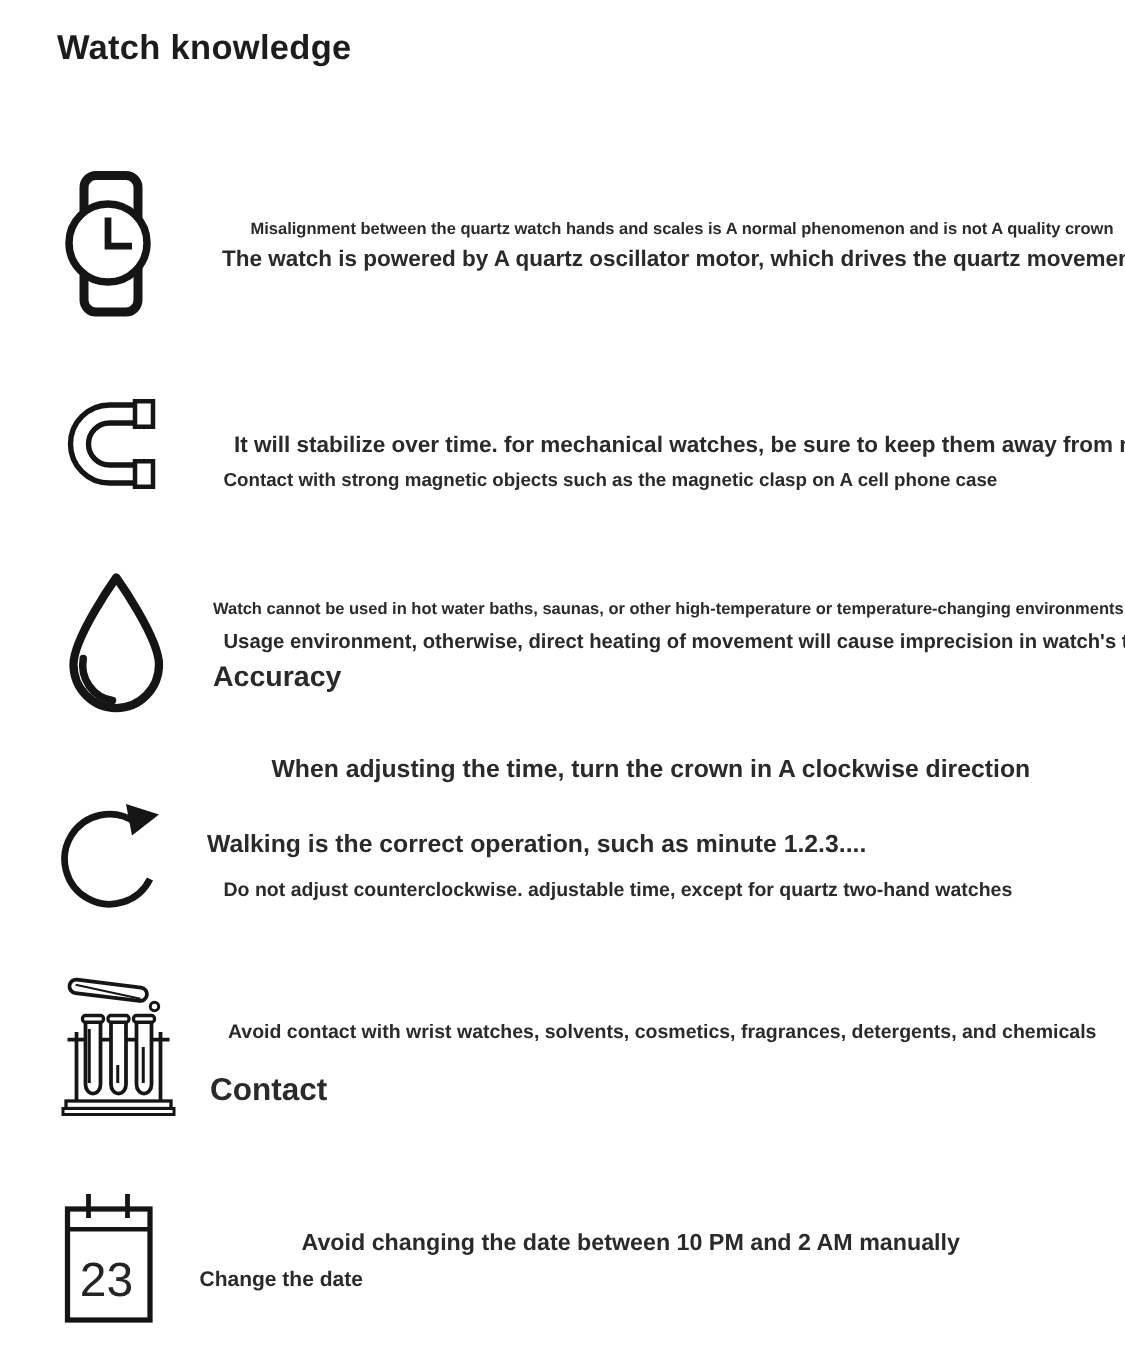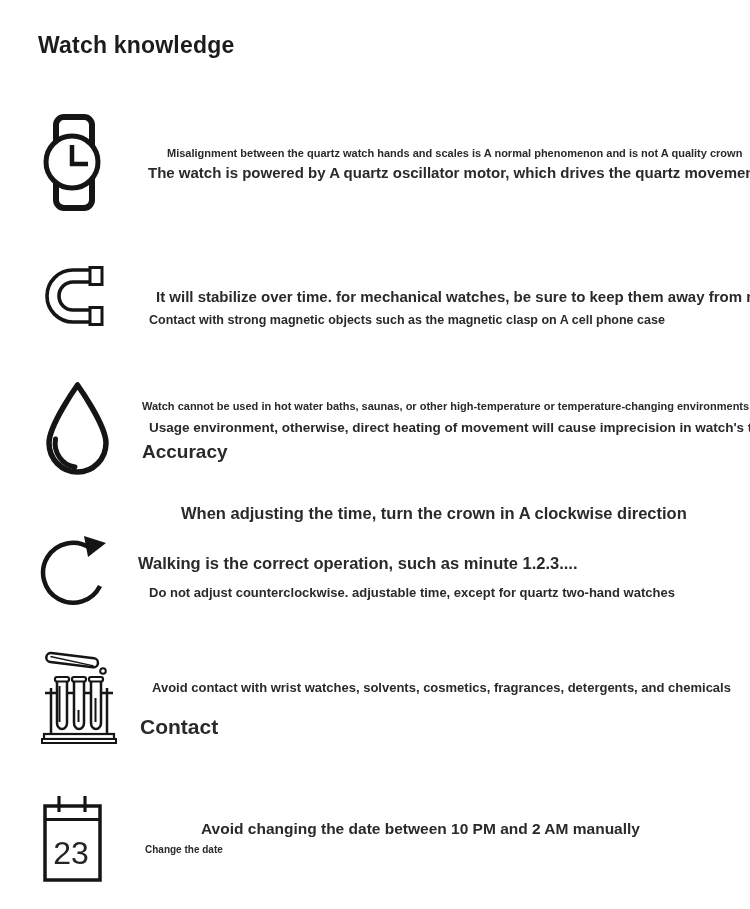--- a/index.html
+++ b/index.html
@@ -7,35 +7,35 @@
     position:relative;width:750px;height:909px;background:#ffffff;
     font-family:"Liberation Sans",sans-serif;color:#242424;overflow:hidden;
   }
   .abs{position:absolute;white-space:nowrap;}
   .ttl{font-size:23px;font-weight:bold;letter-spacing:.2px;color:#1c1c1c;}
   .ln{font-weight:bold;color:#2a2a2a;}
   .fs11{font-size:11px;}
   .fs125{font-size:12.5px;}
   .fs13{font-size:13px;}
   .fs135{font-size:13.5px;}
-  .fs14{font-size:10px;margin-left:12px;}
+  .fs14{font-size:14px;}
   .fs15{font-size:15px;}
   .fs155{font-size:15.5px;}
   .fs165{font-size:16.5px;}
   .fs17{font-size:17px;}
   .fs19{font-size:19px;}
   .fs21{font-size:21px;}
   .icon svg{display:block;}
 </style>
 </head>
 <body>
 
 <div id="canvas">
 
-  <div class="abs ttl" style="left:38px;top:32px;">Watch knowledge</div>
+  <div class="abs ttl" style="left:38px;top:18px;">Watch knowledge</div>
 
   <div class="abs icon" style="left:43px;top:113px;">
     <svg width="61" height="99" viewBox="0 0 61 99" fill="none">
       <rect x="13" y="4" width="36" height="91" rx="8" fill="#fff" stroke="#151515" stroke-width="6"></rect>
       <circle cx="29" cy="49" r="26" fill="#fff" stroke="#151515" stroke-width="5"></circle>
       <path d="M29 32 V51 H45" stroke="#151515" stroke-width="4.5" fill="none"></path>
     </svg>
   </div>
   <div class="abs ln fs11" style="left:167px;top:147px;">Misalignment between the quartz watch hands and scales is A normal phenomenon and is not A quality crown</div>
   <div class="abs ln fs15" style="left:148px;top:164px;">The watch is powered by A quartz oscillator motor, which drives the quartz movement</div>

